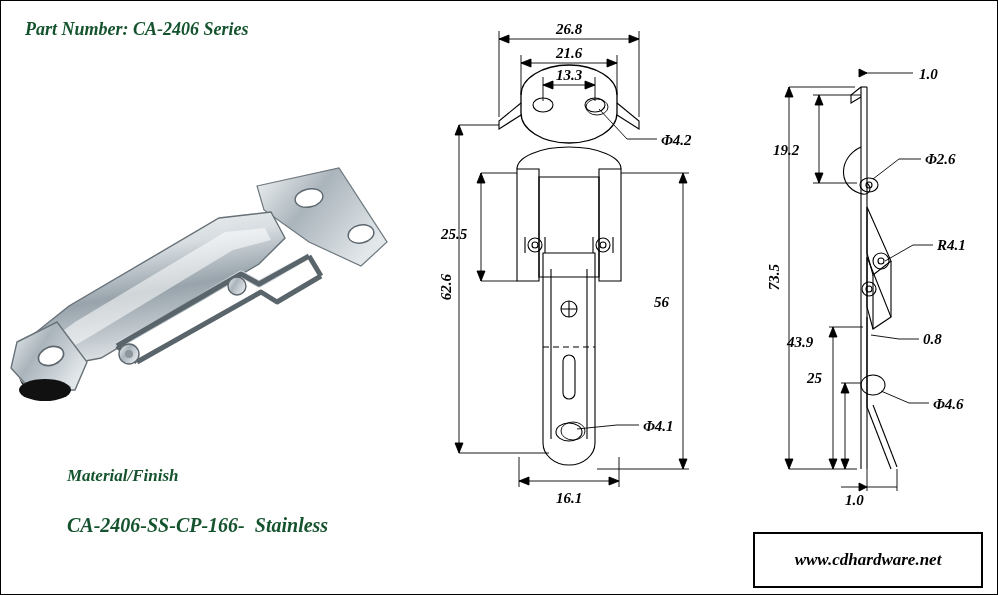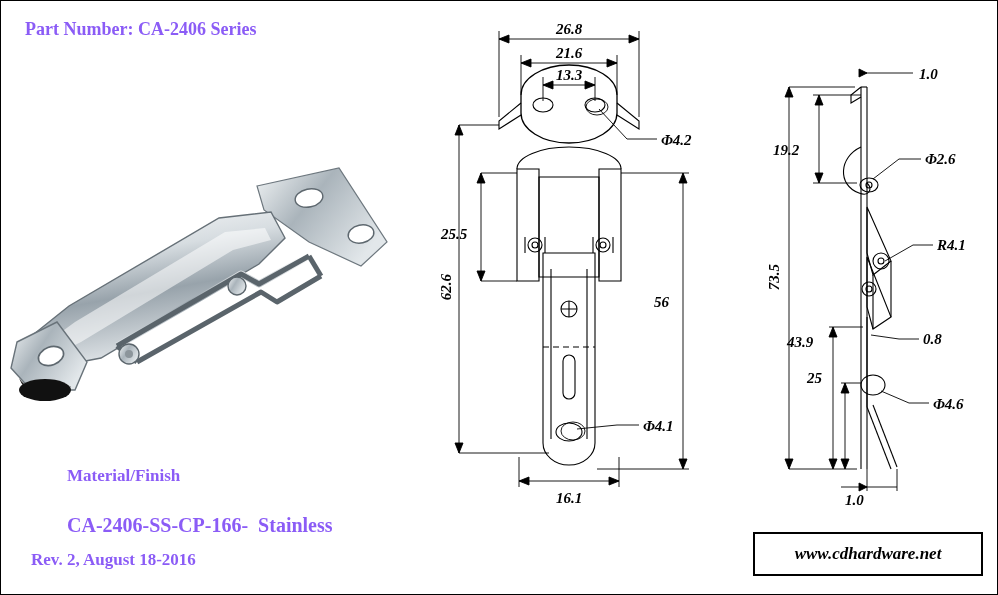--- a/index.html
+++ b/index.html
@@ -12,22 +12,23 @@
     width: 998px;
     height: 595px;
     background: #ffffff;
     border: 1px solid #000000;
     box-sizing: border-box;
     font-family: "Liberation Serif", serif;
     overflow: hidden;
   }
   .txt {
     position: absolute;
+    font-style: italic;
     font-weight: bold;
-    color: #8b5cf6;
+    color: #14532d;
     white-space: pre;
   }
   #part-number {
     left: 24px;
     top: 18px;
     font-size: 18px;
   }
   #material-heading {
     left: 66px;
     top: 465px;
@@ -46,21 +47,21 @@
   #revision {
     left: 30px;
     top: 549px;
     font-size: 17px;
   }
   #url-box {
     position: absolute;
     left: 752px;
     top: 531px;
     width: 230px;
-    height: 44px;
+    height: 56px;
     border: 2px solid #000000;
     box-sizing: border-box;
     display: flex;
     align-items: center;
     justify-content: center;
   }
   #url-box .url-text {
     font-style: italic;
     font-weight: bold;
     font-size: 17px;
@@ -319,19 +320,18 @@
       <text class="dimtxt" x="366" y="330">43.9</text>
       <text class="dimtxt" x="502" y="327">0.8</text>
       <text class="dimtxt" x="386" y="366">25</text>
       <text class="dimtxt" x="512" y="392">Φ4.6</text>
       <text class="dimtxt" x="424" y="488">1.0</text>
     </svg>
   </div>
 
   <div class="txt" id="material-heading">Material/Finish</div>
   <div class="txt" id="material-line-2">CA-2406-SS-CP-166-  Stainless</div>
-  <div class="txt" id="revision">Rev. 2, August 18-2016</div>
 
   <div id="url-box">
     <span class="url-text">www.cdhardware.net</span>
   </div>
 
 </div>
 
 </body></html>

